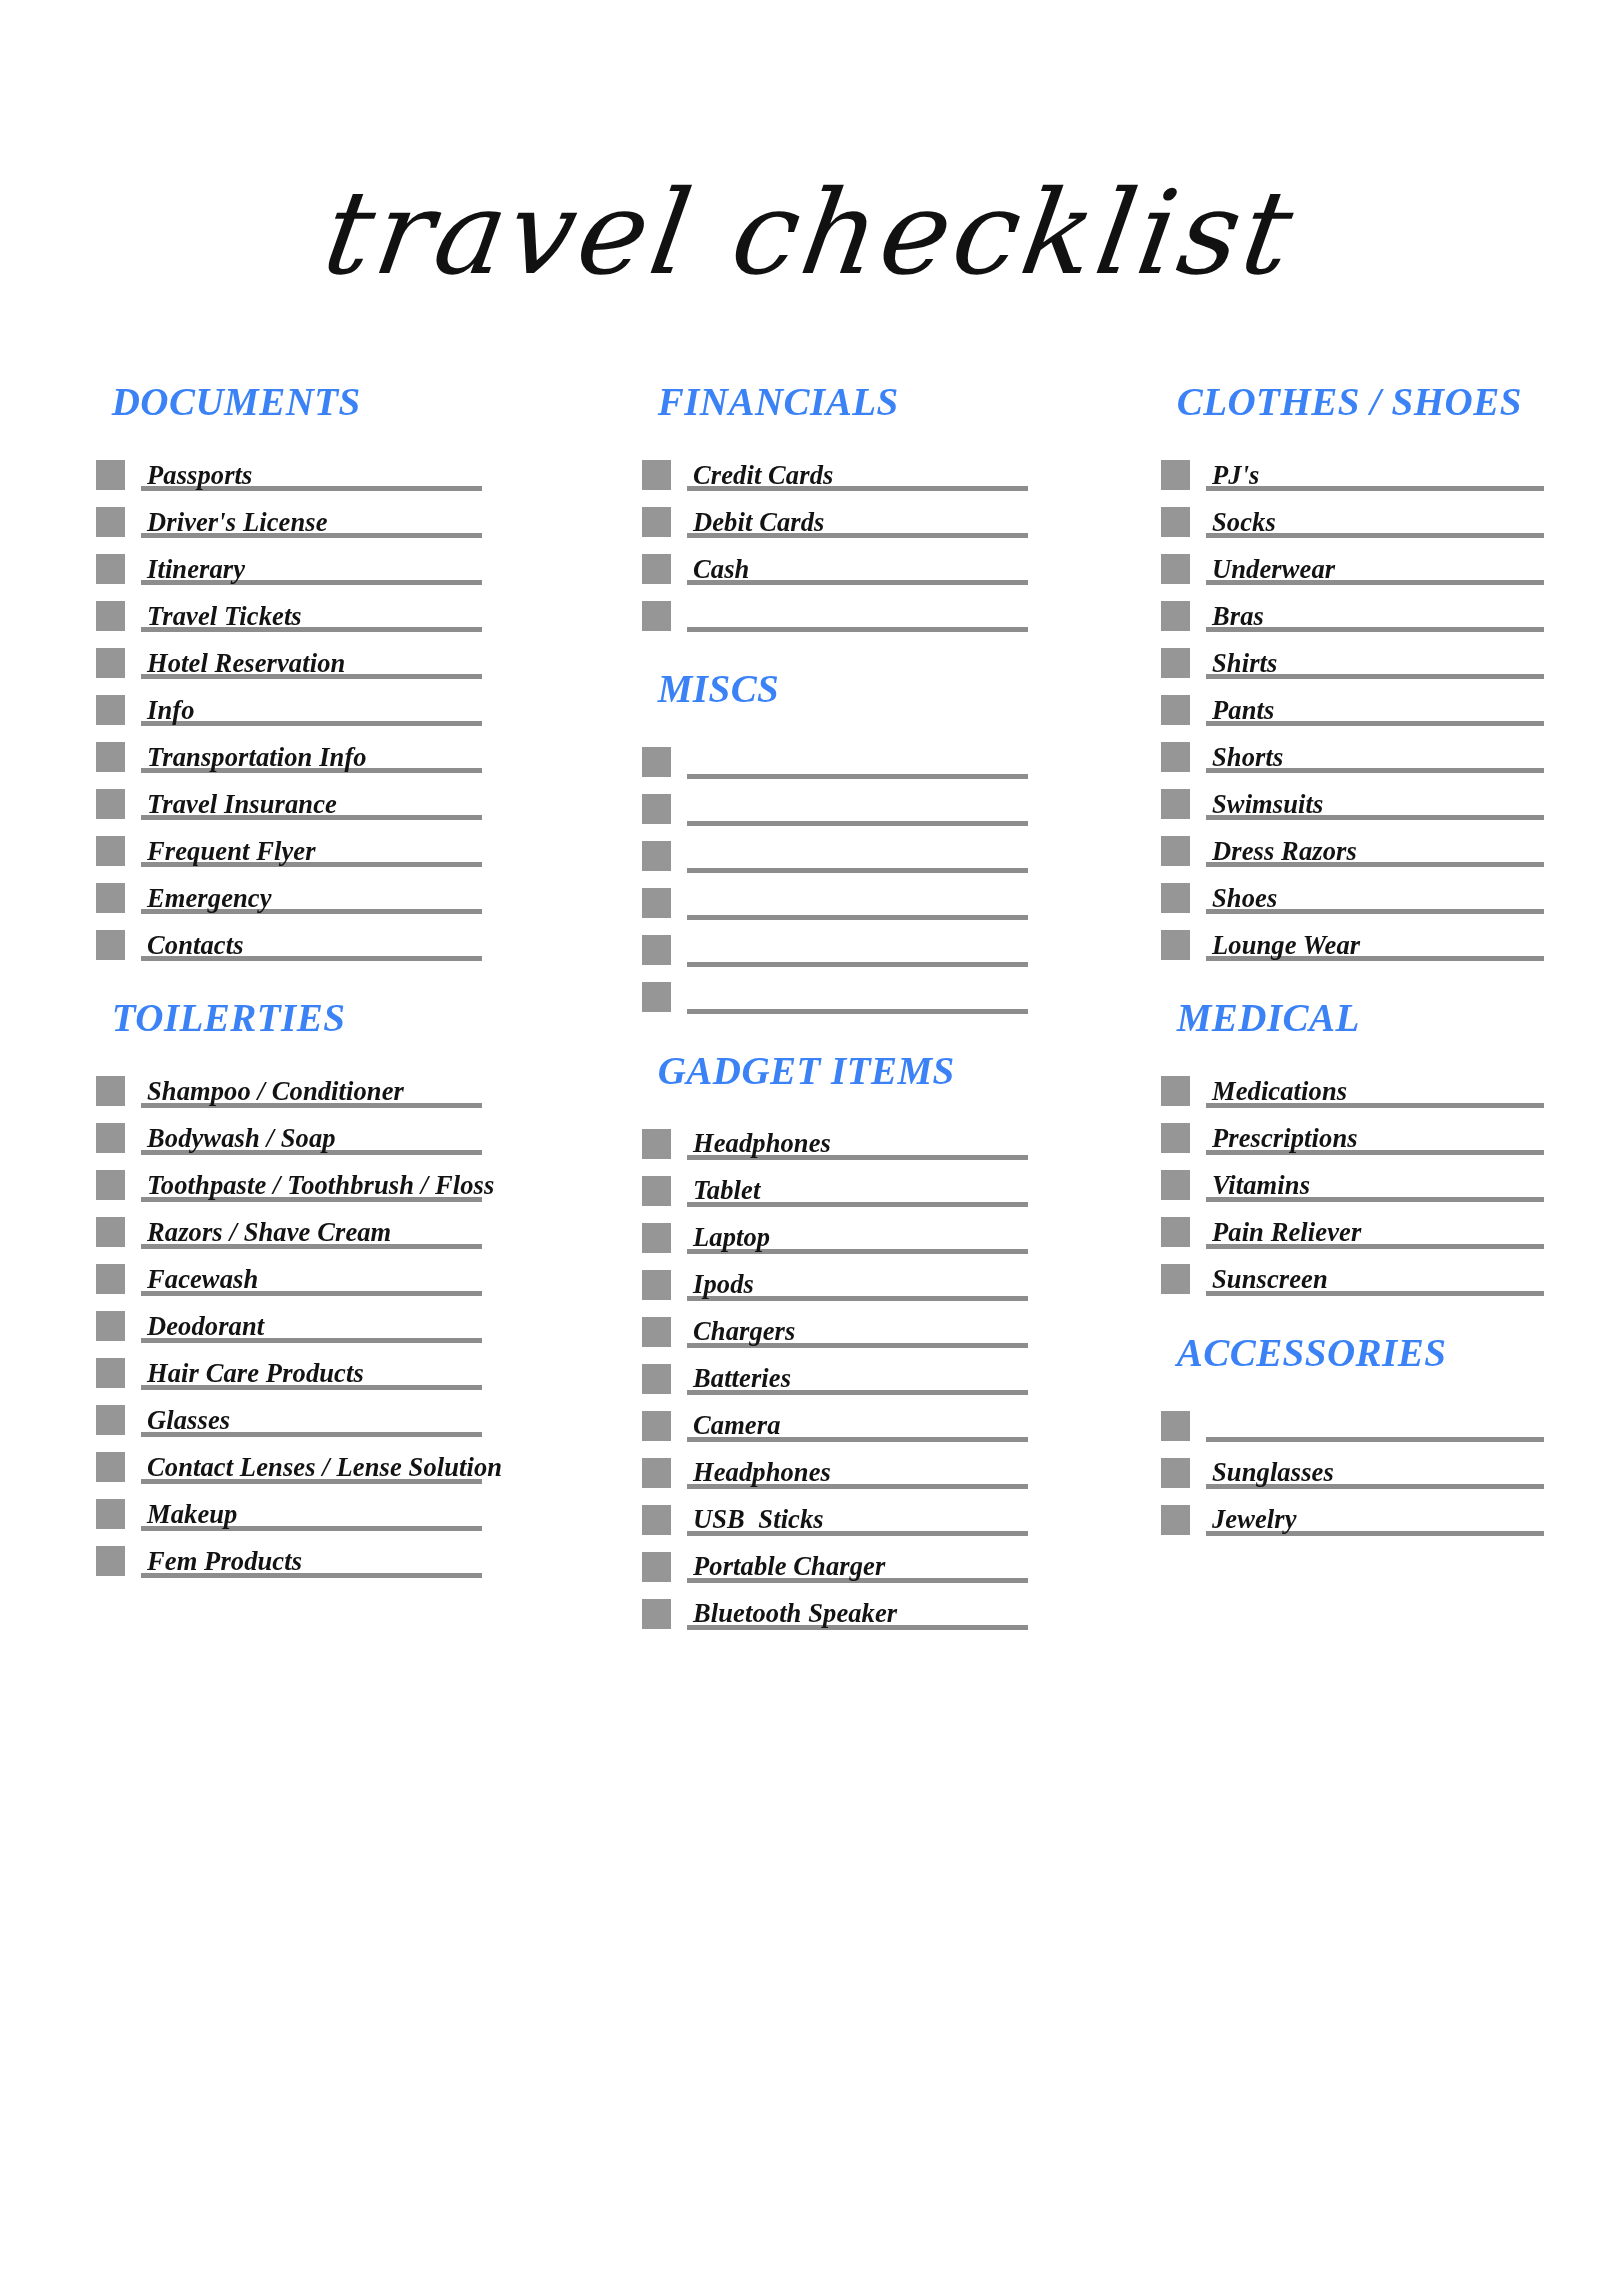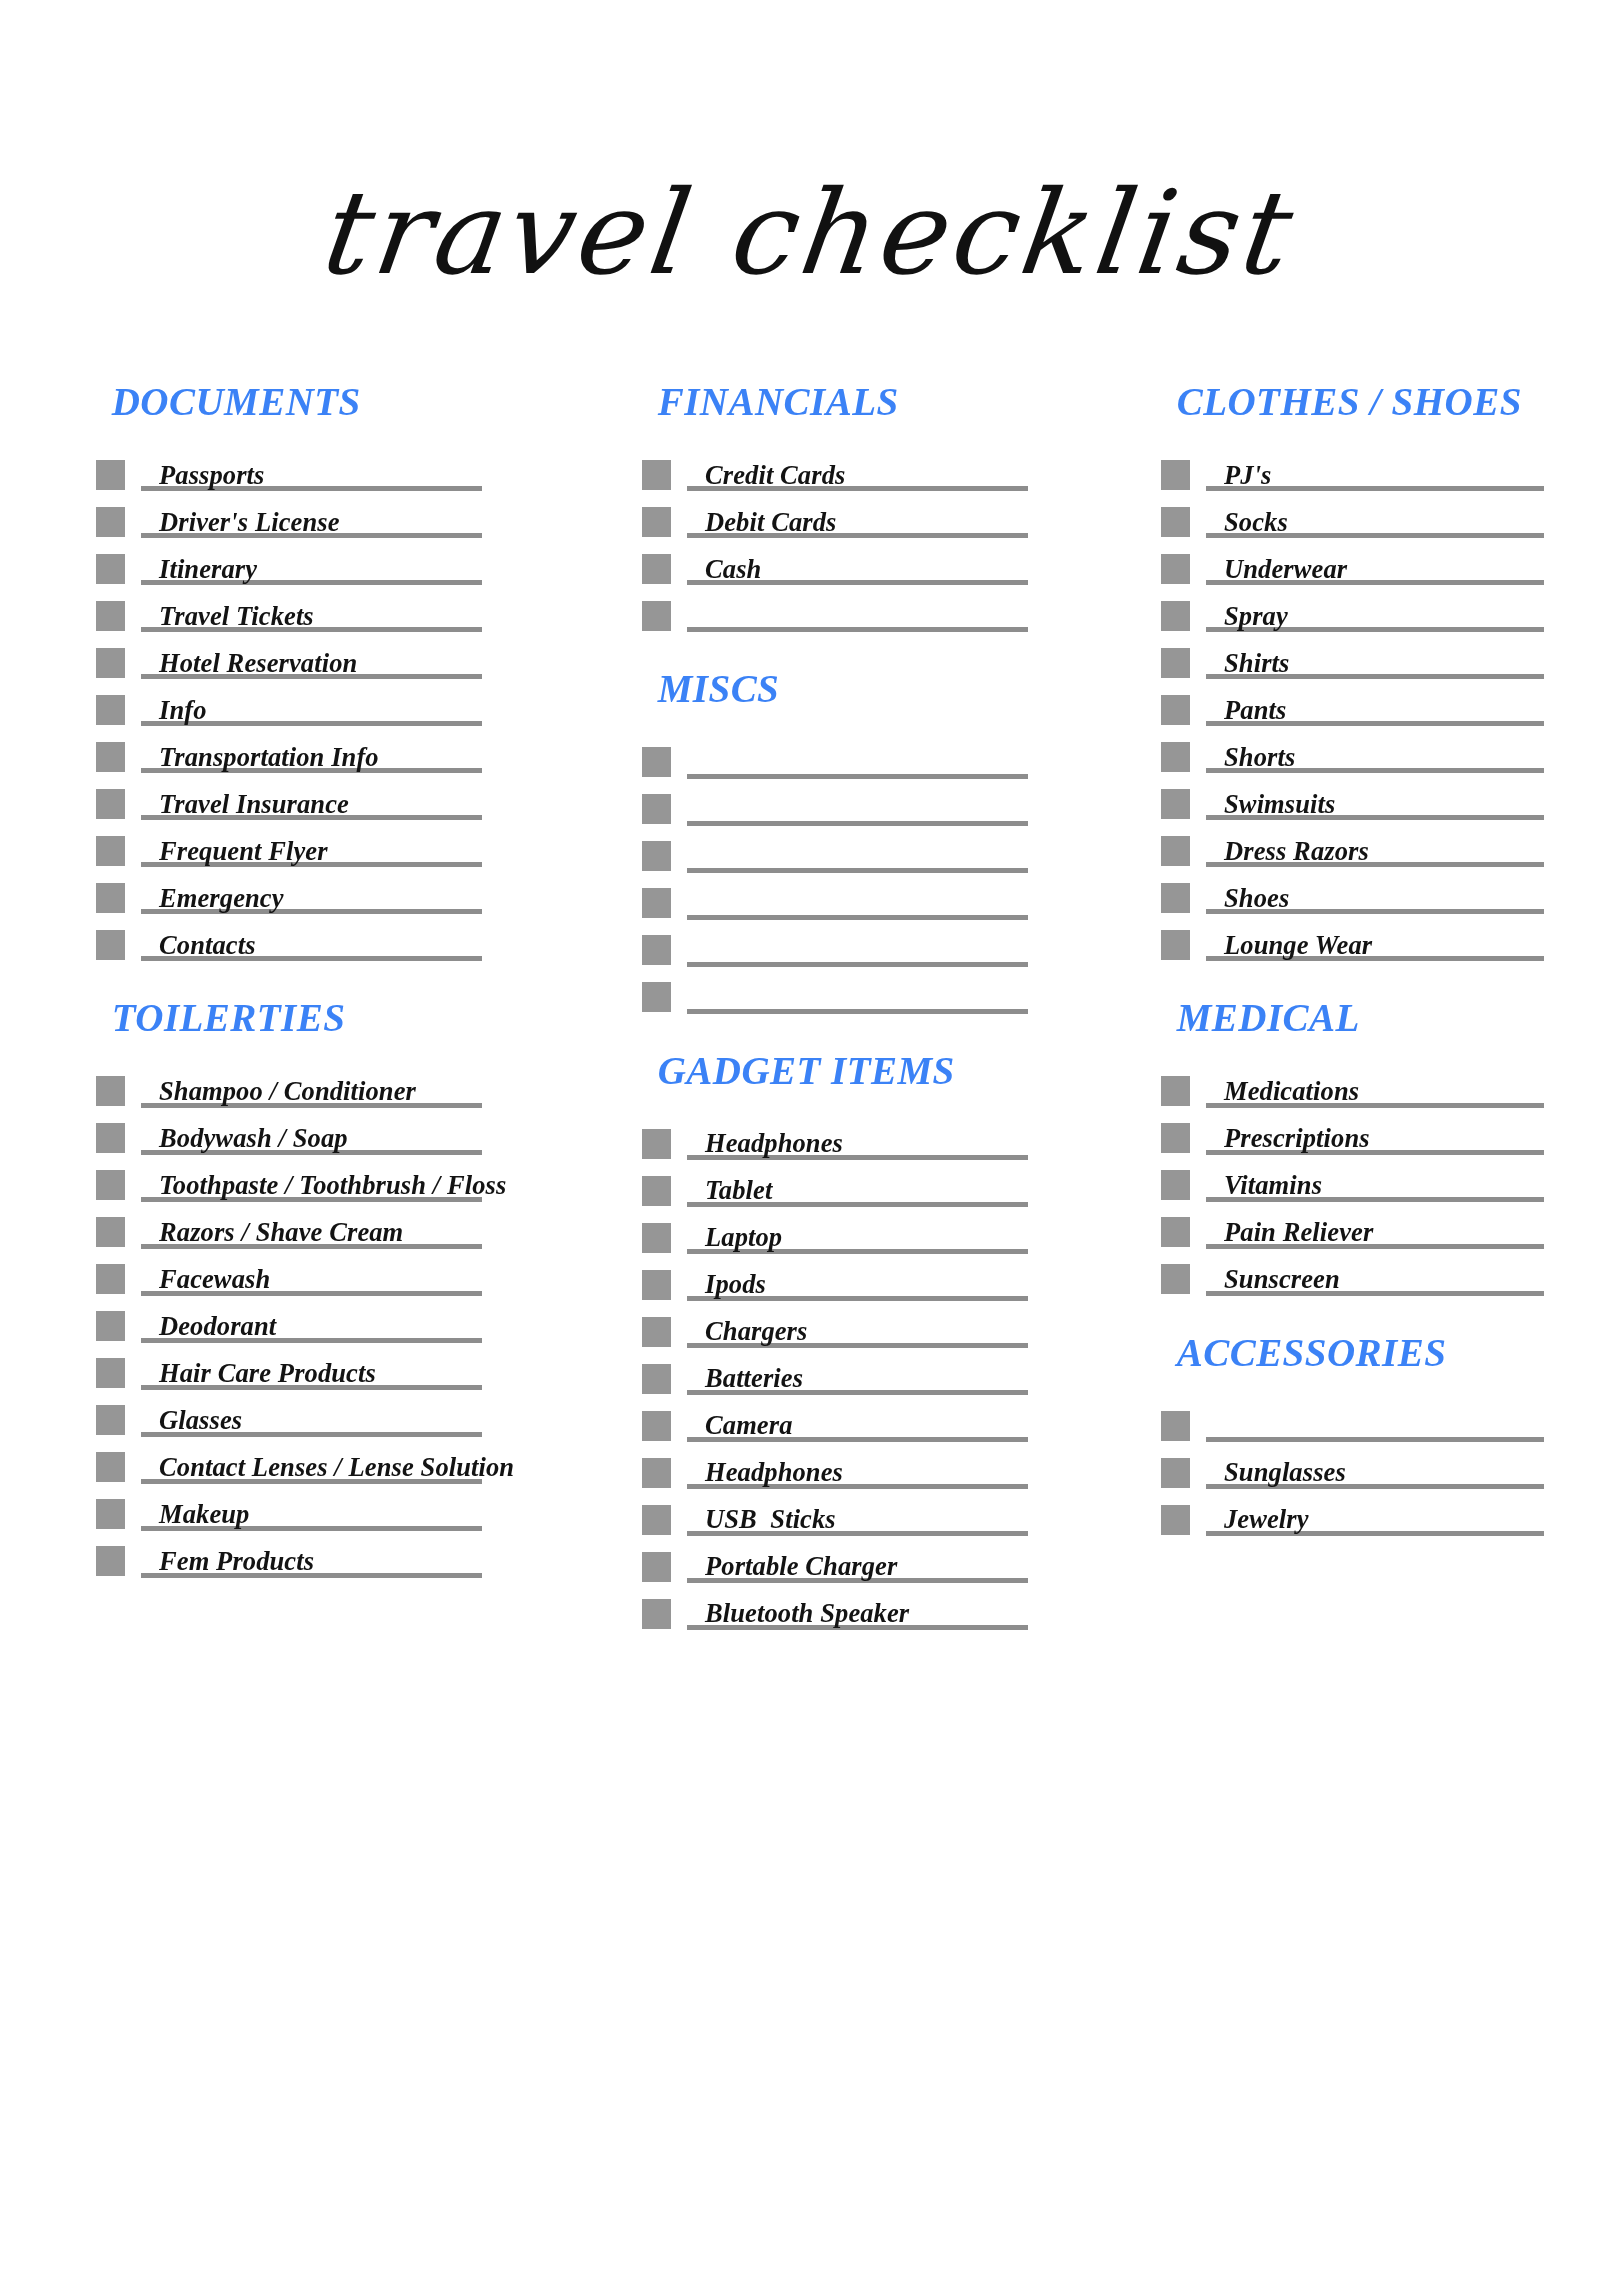--- a/index.html
+++ b/index.html
@@ -89,21 +89,21 @@
   .entry-line {
     position: absolute;
     left: 0;
     right: 0;
     bottom: 5.9px;
     height: 4.9px;
     background: #8d8d8d;
   }
   .entry-label {
     position: absolute;
-    left: 18px;
+    left: 6px;
     bottom: 8.8px;
     font-family: "Liberation Serif", "DejaVu Serif", serif;
     font-weight: 700;
     font-style: italic;
     font-size: 26.5px;
     line-height: 1;
     letter-spacing: 0.004em;
     color: #131313;
     white-space: pre;
     background: transparent;
@@ -444,21 +444,21 @@
         <span class="checkbox"></span>
         <span class="entry">
           <span class="entry-line"></span>
           <span class="entry-label">Underwear</span>
         </span>
       </div>
       <div class="row">
         <span class="checkbox"></span>
         <span class="entry">
           <span class="entry-line"></span>
-          <span class="entry-label">Spray</span>
+          <span class="entry-label">Bras</span>
         </span>
       </div>
       <div class="row">
         <span class="checkbox"></span>
         <span class="entry">
           <span class="entry-line"></span>
           <span class="entry-label">Shirts</span>
         </span>
       </div>
       <div class="row">

